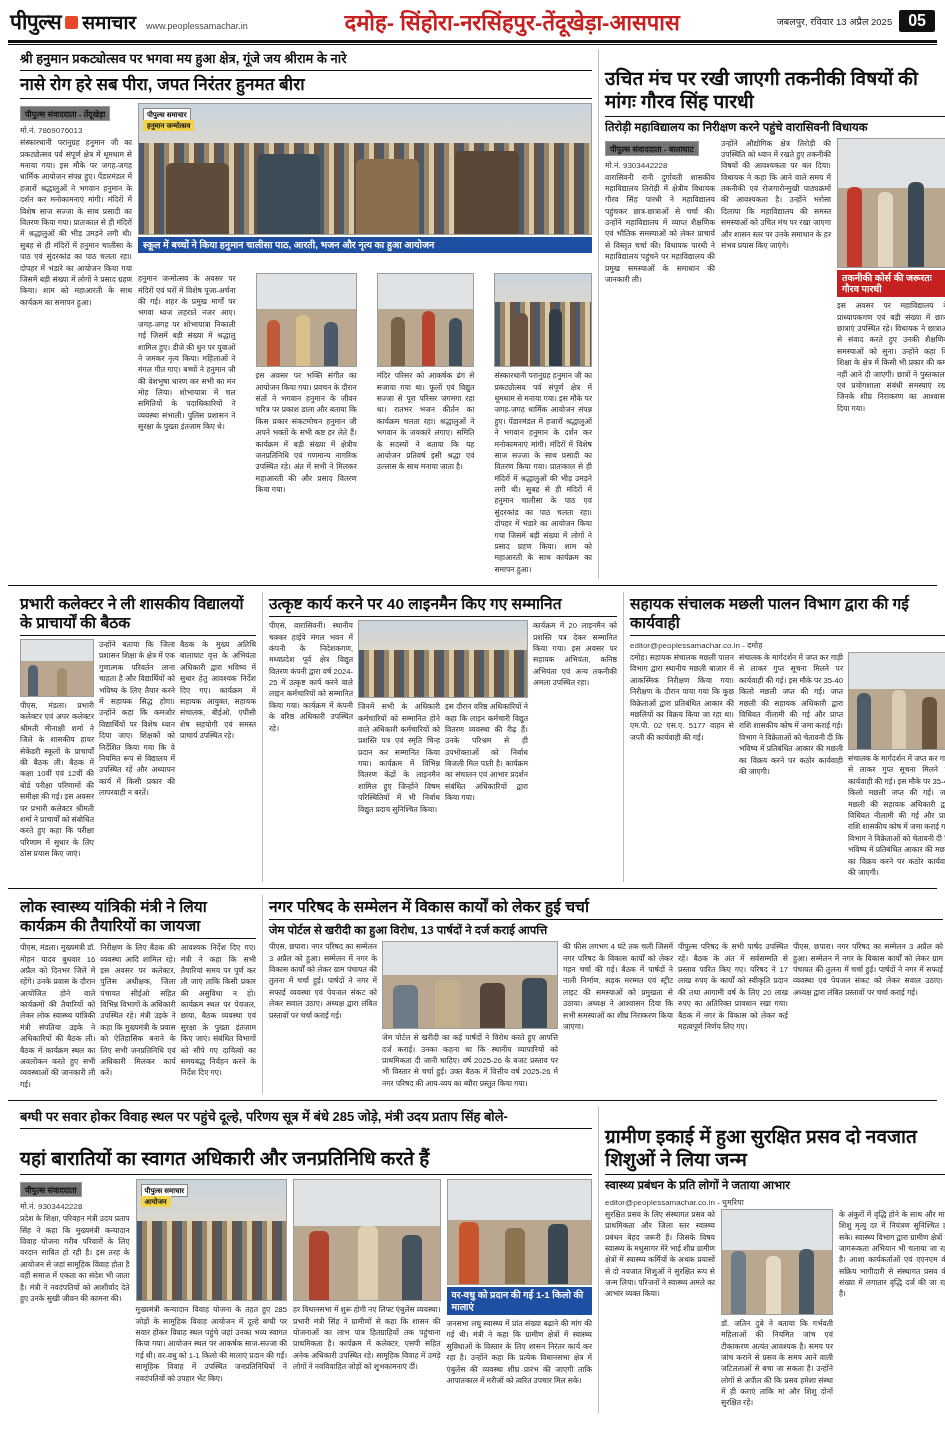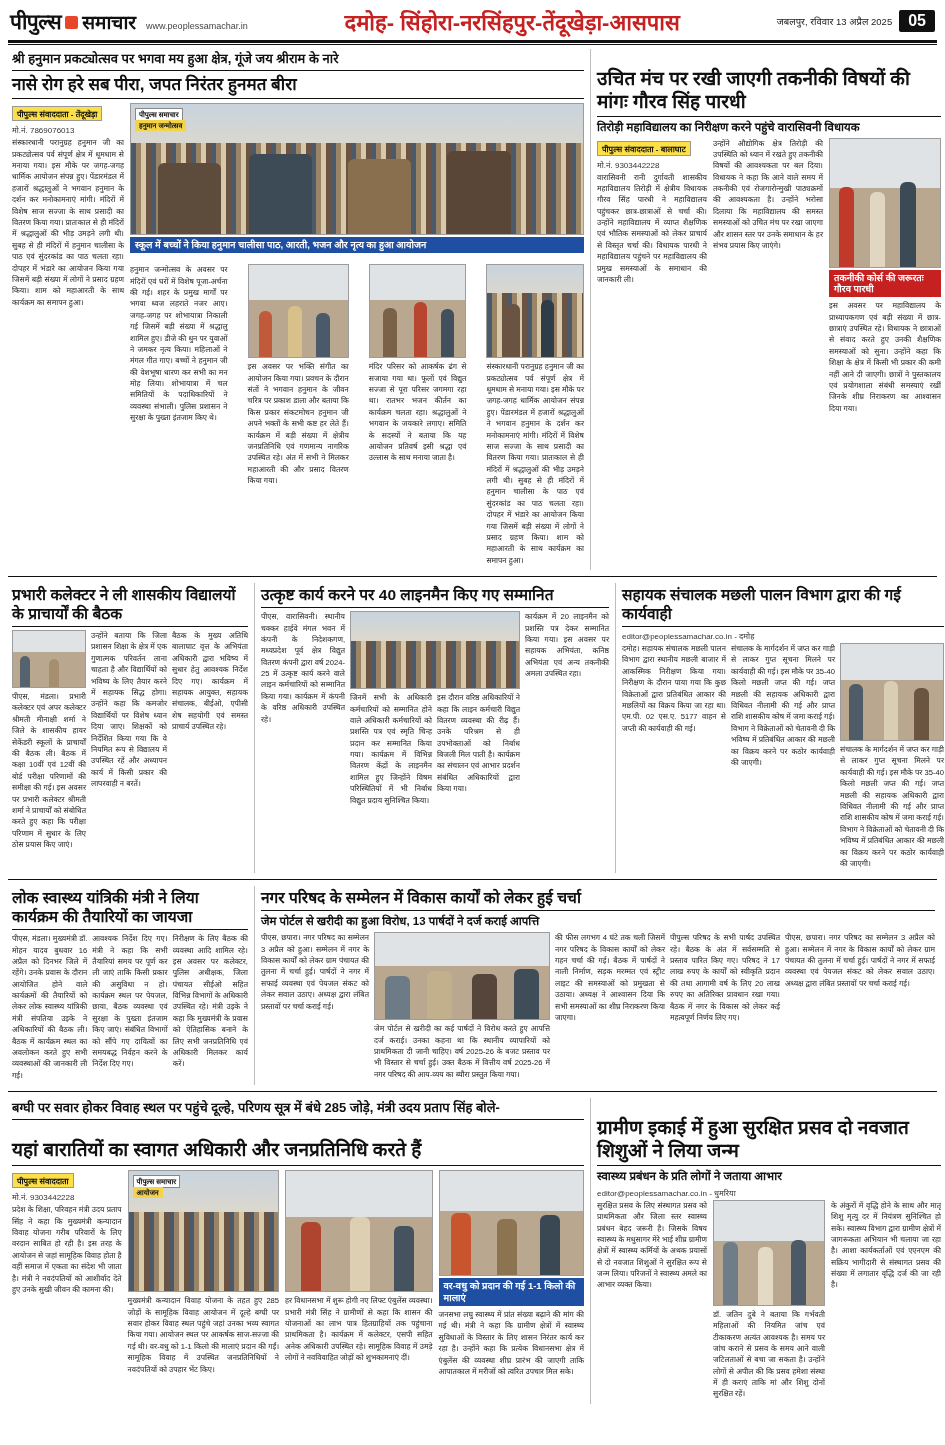--- a/index.html
+++ b/index.html
@@ -20,32 +20,32 @@
   .logo-sub{font-size:19px;font-weight:bold;color:#111;}
   .logo-url{font-size:9px;color:#444;margin-left:6px;}
   .mast-center{font-size:22px;font-weight:bold;color:#c62020;letter-spacing:0px;}
   .mast-right{display:flex;align-items:center;gap:7px;}
   .mast-date{font-size:9.5px;color:#222;}
   .pageno{background:#111;color:#fff;font-size:16px;font-weight:bold;padding:2px 9px;border-radius:2px;}
   .rule-thick{height:3px;background:#111;margin:0 8px;}
   .rule-thin{height:1px;background:#111;margin:1px 8px 0 8px;}
 
   
-  .cols{display:flex;gap:0;padding:0 12px;box-sizing:border-box;}
+  .cols{display:flex;gap:0;padding:0 20px;box-sizing:border-box;}
   .vline{width:1px;background:#bdbdbd;margin:0 6px;flex:none;}
   .hline{height:1px;background:#111;margin:6px 8px;}
 
   h1.head{font-size:17px;line-height:1.18;font-weight:bold;margin:4px 0 2px 0;color:#111;}
   h2.head{font-size:19px;line-height:1.2;font-weight:bold;margin:19px 0 2px 0;color:#111;}
   h3.head{font-size:15.5px;line-height:1.22;font-weight:bold;margin:3px 0 2px 0;color:#111;}
   .kicker{font-size:13px;font-weight:bold;line-height:1.25;margin:2px 0 3px 0;}
   .subhead{font-size:11.5px;font-weight:bold;line-height:1.3;margin:2px 0 3px 0;}
 
   .byline{display:flex;align-items:center;gap:5px;margin:3px 0 2px 0;}
-  .byline .tag{background:#fde047;border:1px solid #999;font-size:8px;font-weight:bold;padding:1px 4px;color:#111;}
+  .byline .tag{background:#737373;border:1px solid #999;font-size:8px;font-weight:bold;padding:1px 4px;color:#111;}
   .byline .mob{font-size:8px;color:#333;}
   .byline-mail{font-size:8px;color:#333;margin:2px 0;}
 
   p.body{font-size:7.6px;line-height:1.5;text-align:justify;margin:0 0 4px 0;color:#1a1a1a;hyphens:auto;}
 
   .photo{position:relative;background:linear-gradient(160deg,#9aa6b2,#6d7c8a 45%,#b3a58f 100%);border:1px solid #9c9c9c;overflow:hidden;}
   .photo-cap{background:#1f4fa3;color:#fff;font-size:9.5px;font-weight:bold;padding:2px 5px;line-height:1.25;}
   .photo-cap.red{background:#c62020;}
   .stamp{position:absolute;left:4px;top:4px;background:#ffffff;border:1px solid #888;padding:1px 3px;font-size:7px;font-weight:bold;}
   .stamp2{position:absolute;left:4px;top:16px;background:#f3d34a;color:#111;padding:1px 4px;font-size:7px;font-weight:bold;}
@@ -106,21 +106,21 @@
             <div class="ph-fig" style="left:26%;height:62%;background:#3d4b57;"></div>
             <div class="ph-fig" style="left:48%;height:58%;background:#8a6f4e;"></div>
             <div class="ph-fig" style="left:70%;height:64%;background:#5a4636;"></div>
             <div class="stamp">
               <span>पीपुल्स समाचार</span>
             </div>
             <div class="stamp2">हनुमान जन्मोत्सव</div>
           </div>
           <div class="photo-cap" style="margin-top:2px;">स्कूल में बच्चों ने किया हनुमान चालीसा पाठ, आरती, भजन और नृत्य का हुआ आयोजन</div>
 
-          <div class="flexrow" style="gap:20px;margin-top:11px;">
+          <div class="flexrow" style="gap:20px;margin-top:20px;">
             <div class="col" style="width:108px;">
               <p class="body">हनुमान जन्मोत्सव के अवसर पर मंदिरों एवं घरों में विशेष पूजा-अर्चना की गई। शहर के प्रमुख मार्गों पर भगवा ध्वज लहराते नजर आए। जगह-जगह पर शोभायात्रा निकाली गई जिसमें बड़ी संख्या में श्रद्धालु शामिल हुए। डीजे की धुन पर युवाओं ने जमकर नृत्य किया। महिलाओं ने मंगल गीत गाए। बच्चों ने हनुमान जी की वेशभूषा धारण कर सभी का मन मोह लिया। शोभायात्रा में चल समितियों के पदाधिकारियों ने व्यवस्था संभाली। पुलिस प्रशासन ने सुरक्षा के पुख्ता इंतजाम किए थे।</p>
             </div>
             <div class="col" style="width:112px;">
               <div class="photo" style="height:92px;">
                 <div class="ph-room"></div>
                 <div class="ph-fig" style="left:10%;height:50%;background:#c05a3a;"></div>
                 <div class="ph-fig" style="left:40%;height:56%;background:#d8c08a;"></div>
                 <div class="ph-fig" style="left:68%;height:48%;background:#4a5a6b;"></div>
               </div>
@@ -267,24 +267,24 @@
   <div class="cols">
 
     <div class="col" style="width:236px;">
       <h3 class="head">लोक स्वास्थ्य यांत्रिकी मंत्री ने लिया कार्यक्रम की तैयारियों का जायजा</h3>
       <div style="height:1px;background:#111;margin:2px 0 3px 0;"></div>
       <div class="flexrow" style="gap:5px;">
         <div class="col" style="width:76px;">
             <p class="body">पीएस, मंडला। मुख्यमंत्री डॉ. मोहन यादव बुधवार 16 अप्रैल को दिनभर जिले में रहेंगे। उनके प्रवास के दौरान आयोजित होने वाले कार्यक्रमों की तैयारियों को लेकर लोक स्वास्थ्य यांत्रिकी मंत्री संपतिया उइके ने अधिकारियों की बैठक ली। बैठक में कार्यक्रम स्थल का अवलोकन करते हुए सभी व्यवस्थाओं की जानकारी ली गई।</p>
           </div>
         <div class="col" style="width:76px;">
+            <p class="body">निरीक्षण के लिए बैठक की व्यवस्था आदि शामिल रहे। इस अवसर पर कलेक्टर, पुलिस अधीक्षक, जिला पंचायत सीईओ सहित विभिन्न विभागों के अधिकारी उपस्थित रहे। मंत्री उइके ने कहा कि मुख्यमंत्री के प्रवास को ऐतिहासिक बनाने के लिए सभी जनप्रतिनिधि एवं अधिकारी मिलकर कार्य करें।</p>
+          </div>
+        <div class="col" style="width:76px;">
             <p class="body">आवश्यक निर्देश दिए गए। मंत्री ने कहा कि सभी तैयारियां समय पर पूर्ण कर ली जाएं ताकि किसी प्रकार की असुविधा न हो। कार्यक्रम स्थल पर पेयजल, छाया, बैठक व्यवस्था एवं सुरक्षा के पुख्ता इंतजाम किए जाएं। संबंधित विभागों को सौंपे गए दायित्वों का समयबद्ध निर्वहन करने के निर्देश दिए गए।</p>
-          </div>
-        <div class="col" style="width:76px;">
-            <p class="body">निरीक्षण के लिए बैठक की व्यवस्था आदि शामिल रहे। इस अवसर पर कलेक्टर, पुलिस अधीक्षक, जिला पंचायत सीईओ सहित विभिन्न विभागों के अधिकारी उपस्थित रहे। मंत्री उइके ने कहा कि मुख्यमंत्री के प्रवास को ऐतिहासिक बनाने के लिए सभी जनप्रतिनिधि एवं अधिकारी मिलकर कार्य करें।</p>
           </div>
       </div>
     </div>
 
     <div class="vline"></div>
 
     <div class="col" style="width:680px;">
       <h3 class="head">नगर परिषद के सम्मेलन में विकास कार्यों को लेकर हुई चर्चा</h3>
       <div style="height:1px;background:#111;margin:2px 0 3px 0;"></div>
       <div class="subhead">जेम पोर्टल से खरीदी का हुआ विरोध, 13 पार्षदों ने दर्ज कराई आपत्ति</div>

